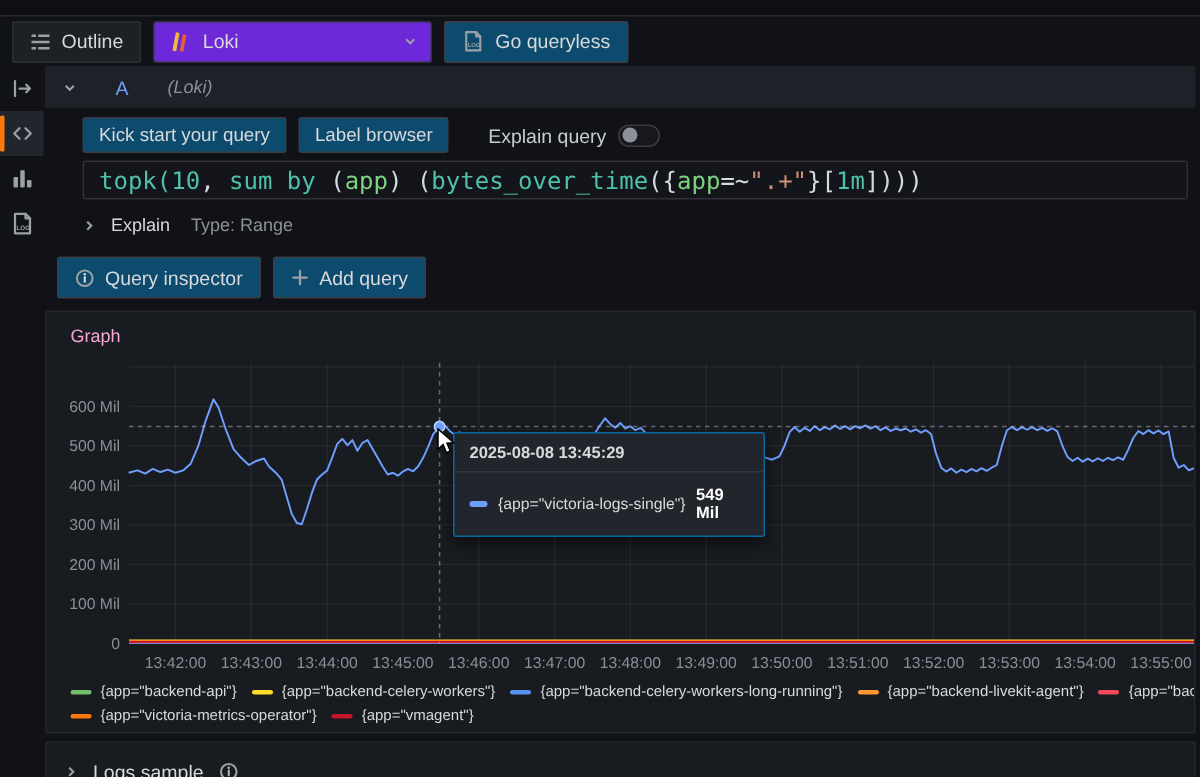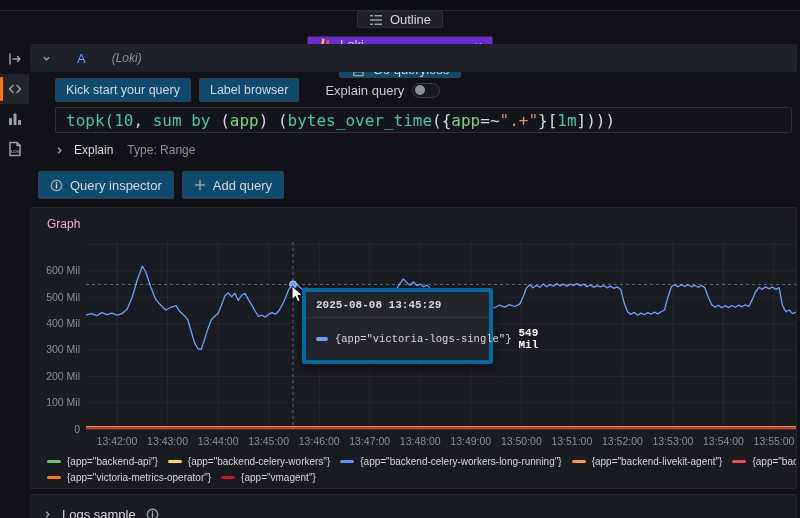--- a/index.html
+++ b/index.html
@@ -6,21 +6,21 @@
   html,body { width:800px; height:518px; overflow:hidden; }
   body {
     background:#111217;
     font-family:"Liberation Sans", sans-serif;
     color:#d8d9da;
     position:relative;
     font-size:13px;
   }
   .topstrip { position:absolute; top:0; left:0; right:0; height:11px; background:#0e0f13; border-bottom:1px solid #26282e; }
   
-  .toolbar { position:absolute; top:11px; left:0; right:0; height:33px; display:flex; align-items:center; padding:0 8px; gap:8px;flex-direction:column; }
+  .toolbar { position:absolute; top:11px; left:0; right:0; height:33px; display:flex; align-items:center; padding:0 8px; gap:8px; }
   .btn {
     display:inline-flex; align-items:center; gap:7px;
     background:#0c4a6e; border:1px solid #3a3e45; border-radius:2px;
     height:28px; padding:0 11px; color:#d8d9da; font-size:13px; font-weight:500;
     cursor:pointer; white-space:nowrap;
   }
   .btn.flat { background:#1d2025; border-color:#2b2e35; }
   .ds-picker {
     display:inline-flex; align-items:center; gap:8px;
     background:#6d28d9; border:1px solid #2f333a; border-radius:2px;
@@ -59,23 +59,23 @@
   .q-options .opt-summary { font-size:12px; color:#8e9097; margin-left:4px; }
   .actions { margin:9px 0 0 8px; display:flex; gap:8px; }
   
   .card { background:#181b20; border:1px solid #24262d; border-radius:2px; }
   .graph-card { margin-top:8px; height:282px; position:relative; }
   .graph-title { position:absolute; top:9px; left:16px; font-size:12px; font-weight:500; color:#f9a8d4; }
   #chart-svg { position:absolute; top:0; left:0; }
   .axis-txt { font:10.5px "Liberation Sans", sans-serif; fill:#8a8f98; }
   
   .gtooltip {
-    position:absolute; left:271px; top:80px; width:191px;
-    background:#22252b; border:4px solid #0369a1; border-radius:2px;
-    box-shadow:0 4px 10px rgba(0,0,0,0.55); z-index:5;font-family:Liberation Mono, monospace;
+    position:absolute; left:271px; top:80px; width:208px;
+    background:#22252b; border:1px solid #0369a1; border-radius:2px;
+    box-shadow:0 4px 10px rgba(0,0,0,0.55); z-index:5;
   }
   .gtooltip .tt-head { padding:7px 10px 6px; font-size:11px; font-weight:700; color:#d8d9da; border-bottom:1px solid #34373e; }
   .gtooltip .tt-row { padding:9px 10px; display:flex; align-items:center; gap:7px; font-size:10.5px; }
   .tt-marker { width:12px; height:4px; border-radius:2px; flex:none; }
   .tt-label { color:#d8d9da; flex:1; white-space:nowrap; }
   .tt-value { font-weight:700; color:#ffffff; font-size:11px; }
   .cursor { position:absolute; left:260px; top:77px; z-index:6; }
   
   .legend { position:absolute; left:16px; right:0; top:245px; }
   .legend-row { display:flex; align-items:center; gap:10px; height:16px; white-space:nowrap; overflow:hidden; }

